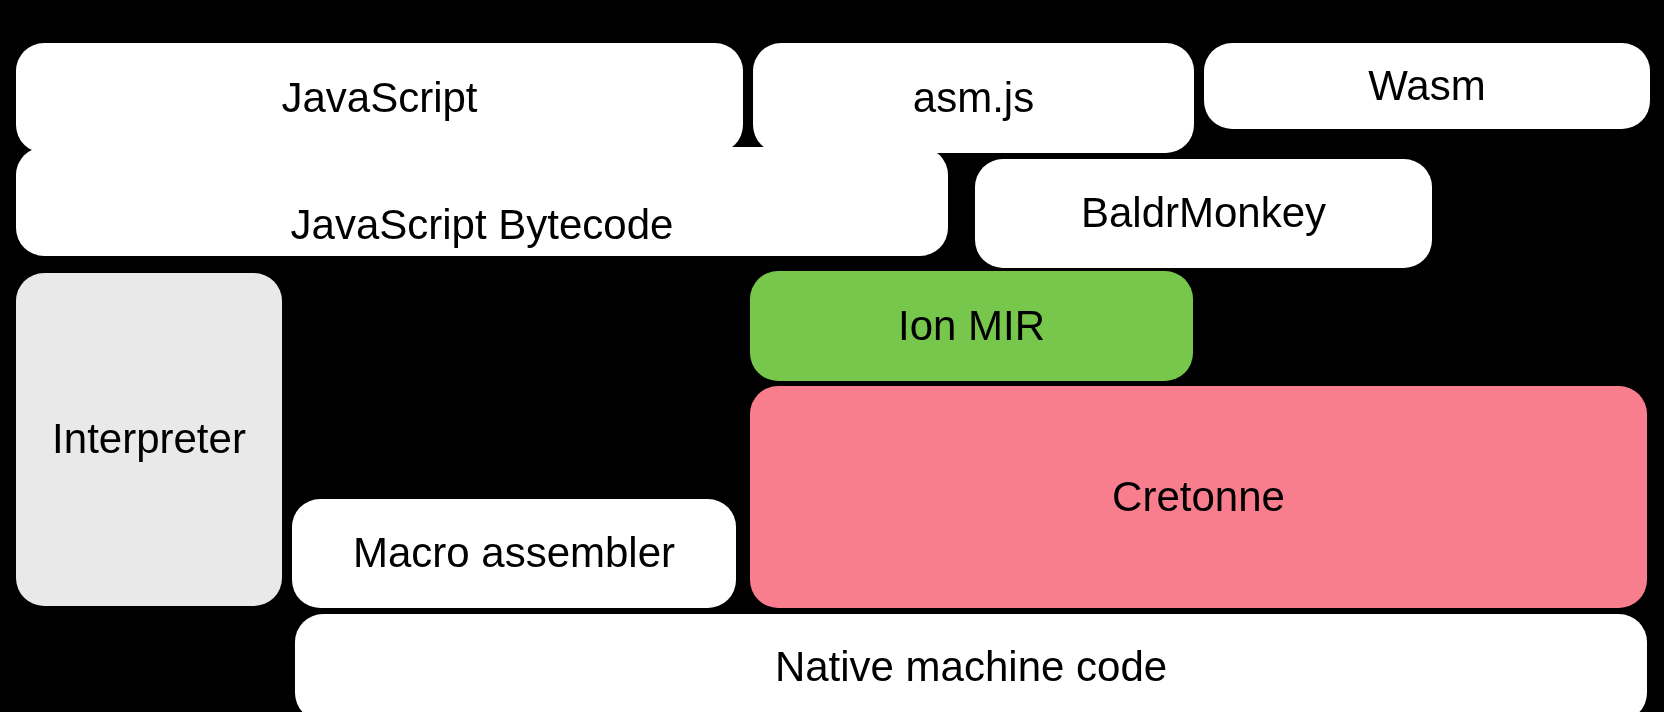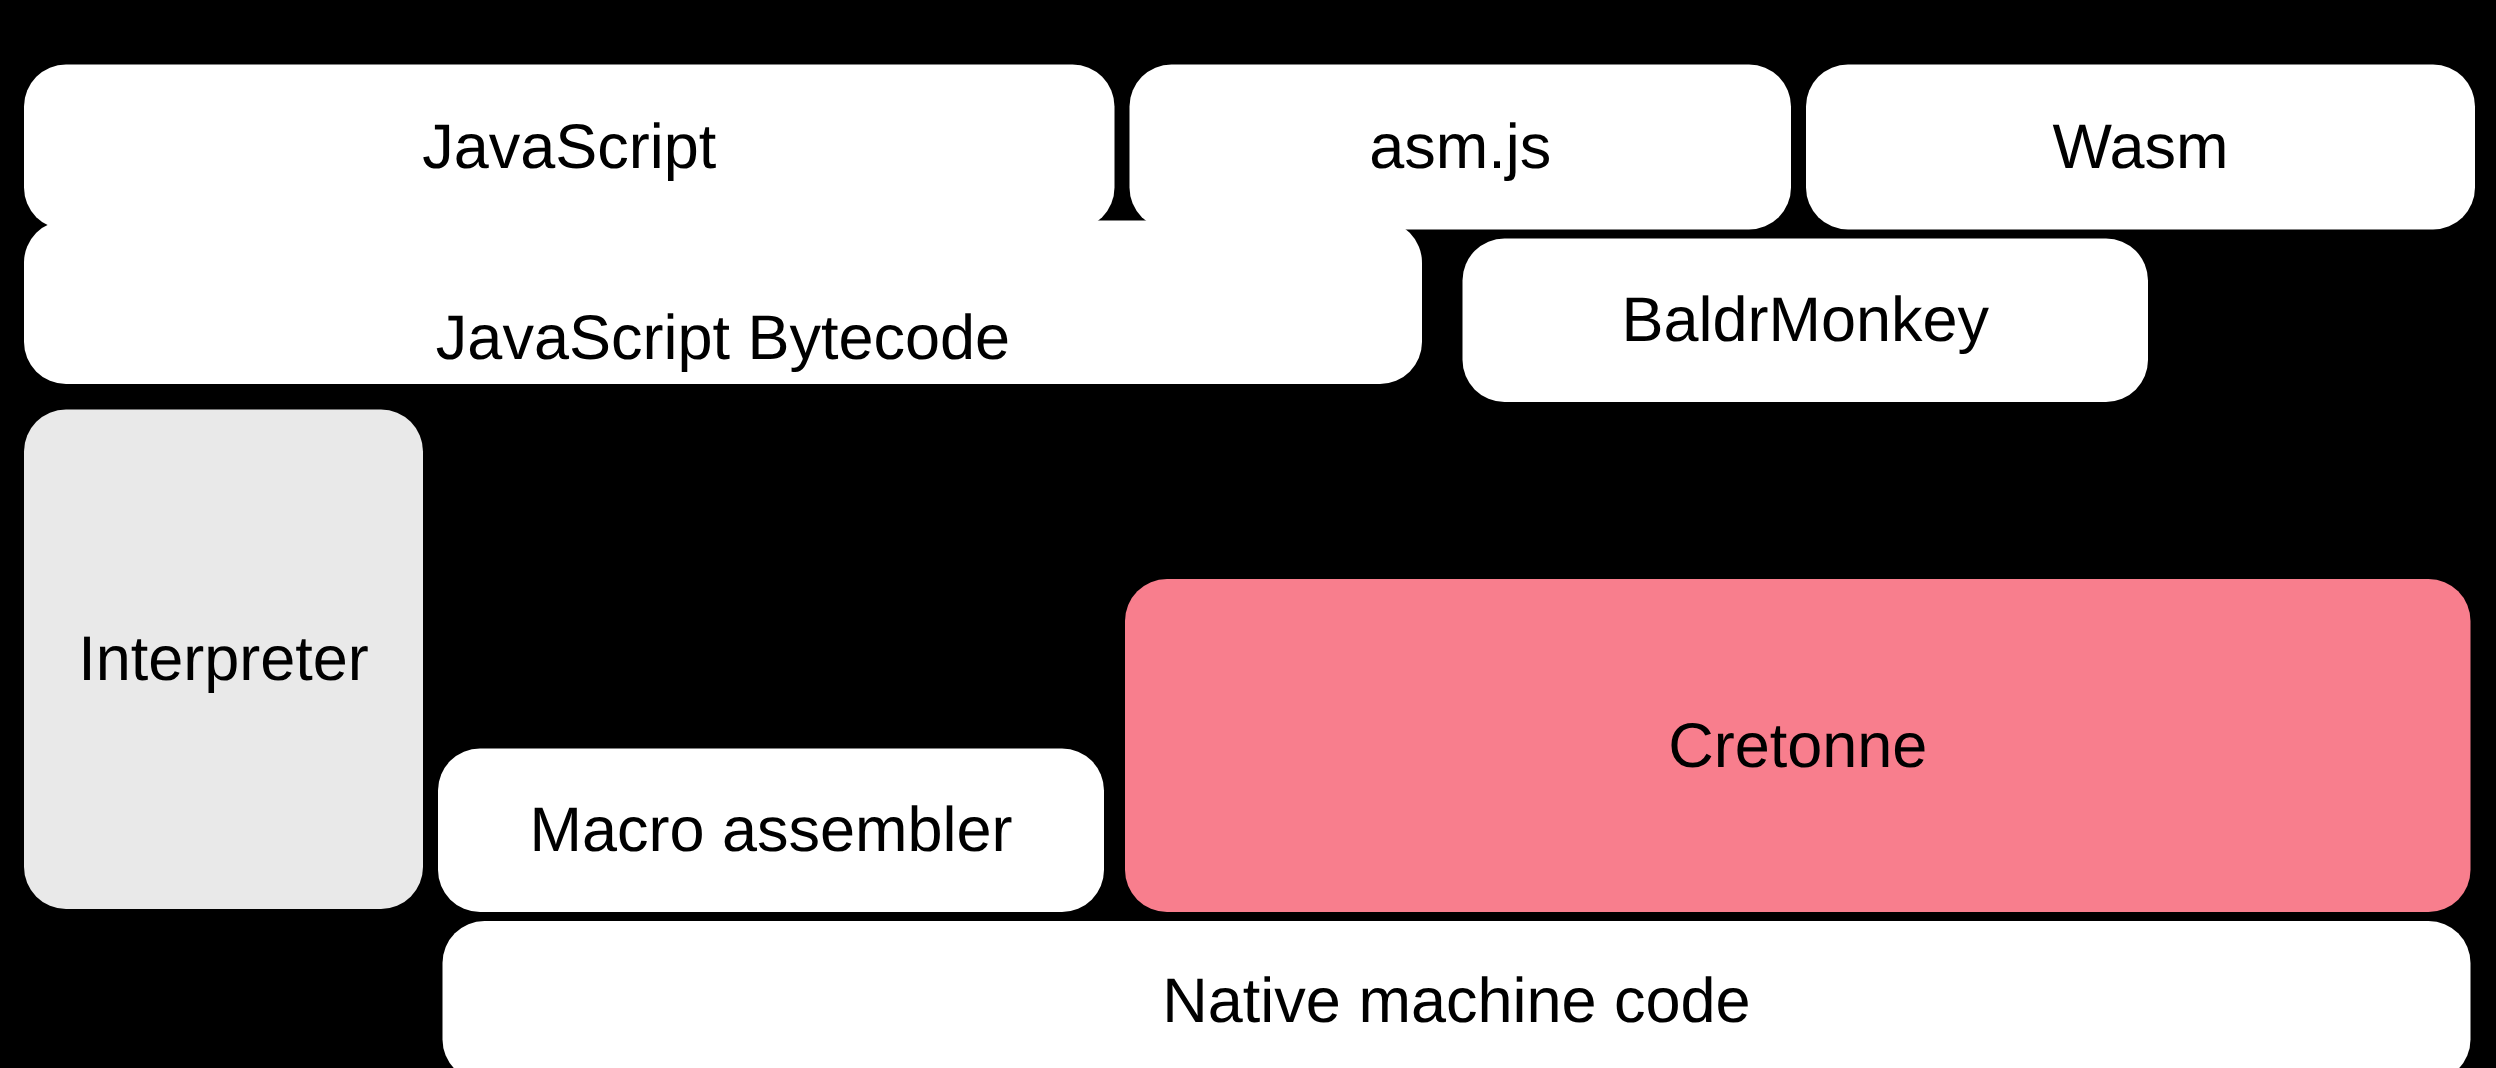--- a/index.html
+++ b/index.html
@@ -32,21 +32,21 @@
     letter-spacing: 0px;
   }
   .white { background: var(--white, #ffffff); }
   .gray  { background: var(--gray,  #e9e9e9); align-items: center; }
   .green { background: var(--green, #76c74b); }
   .pink  { background: var(--pink,  #f87e8d); }
 
   
   .b-javascript  { left: 16px;   top: 7px;   width: 727px; height: 110px; }
   .b-asmjs       { left: 753px;  top: 7px;   width: 441px; height: 110px; }
-  .b-wasm        { left: 1204px; top: 7px;   width: 446px; height: 110px; }
+  .b-wasm        { left: 1204px; top: 7px;   width: 446px; height: 86px; }
   
   .b-bytecode    { left: 16px;   top: 111px; width: 932px; height: 109px; align-items: flex-end; }
   .b-baldrmonkey { left: 975px;  top: 123px; width: 457px; height: 109px; }
   
   .b-interpreter { left: 16px;   top: 237px; width: 266px; height: 333px; }
   .b-baseline    { left: 297px;  top: 237px; width: 444px; height: 220px; }
   .b-baseline .lbl { max-width: 280px; } 
   .b-ionmir      { left: 750px;  top: 235px; width: 443px; height: 110px; }
   .b-cretonne    { left: 750px;  top: 350px; width: 897px; height: 222px; }
   .b-macro       { left: 292px;  top: 463px; width: 444px; height: 109px; }
@@ -76,20 +76,23 @@
 
   <div class="box white b-baldrmonkey">
     <span class="lbl">BaldrMonkey</span>
   </div>
 
   <div class="box gray b-interpreter">
     <span class="lbl">Interpreter</span>
   </div>
 
 
+  <div class="box green b-ionmir">
+    <span class="lbl">Ion MIR</span>
+  </div>
 
   <div class="box pink b-cretonne">
     <span class="lbl">Cretonne</span>
   </div>
 
   <div class="box white b-macro">
     <span class="lbl">Macro assembler</span>
   </div>
 
   <div class="box white b-native">

